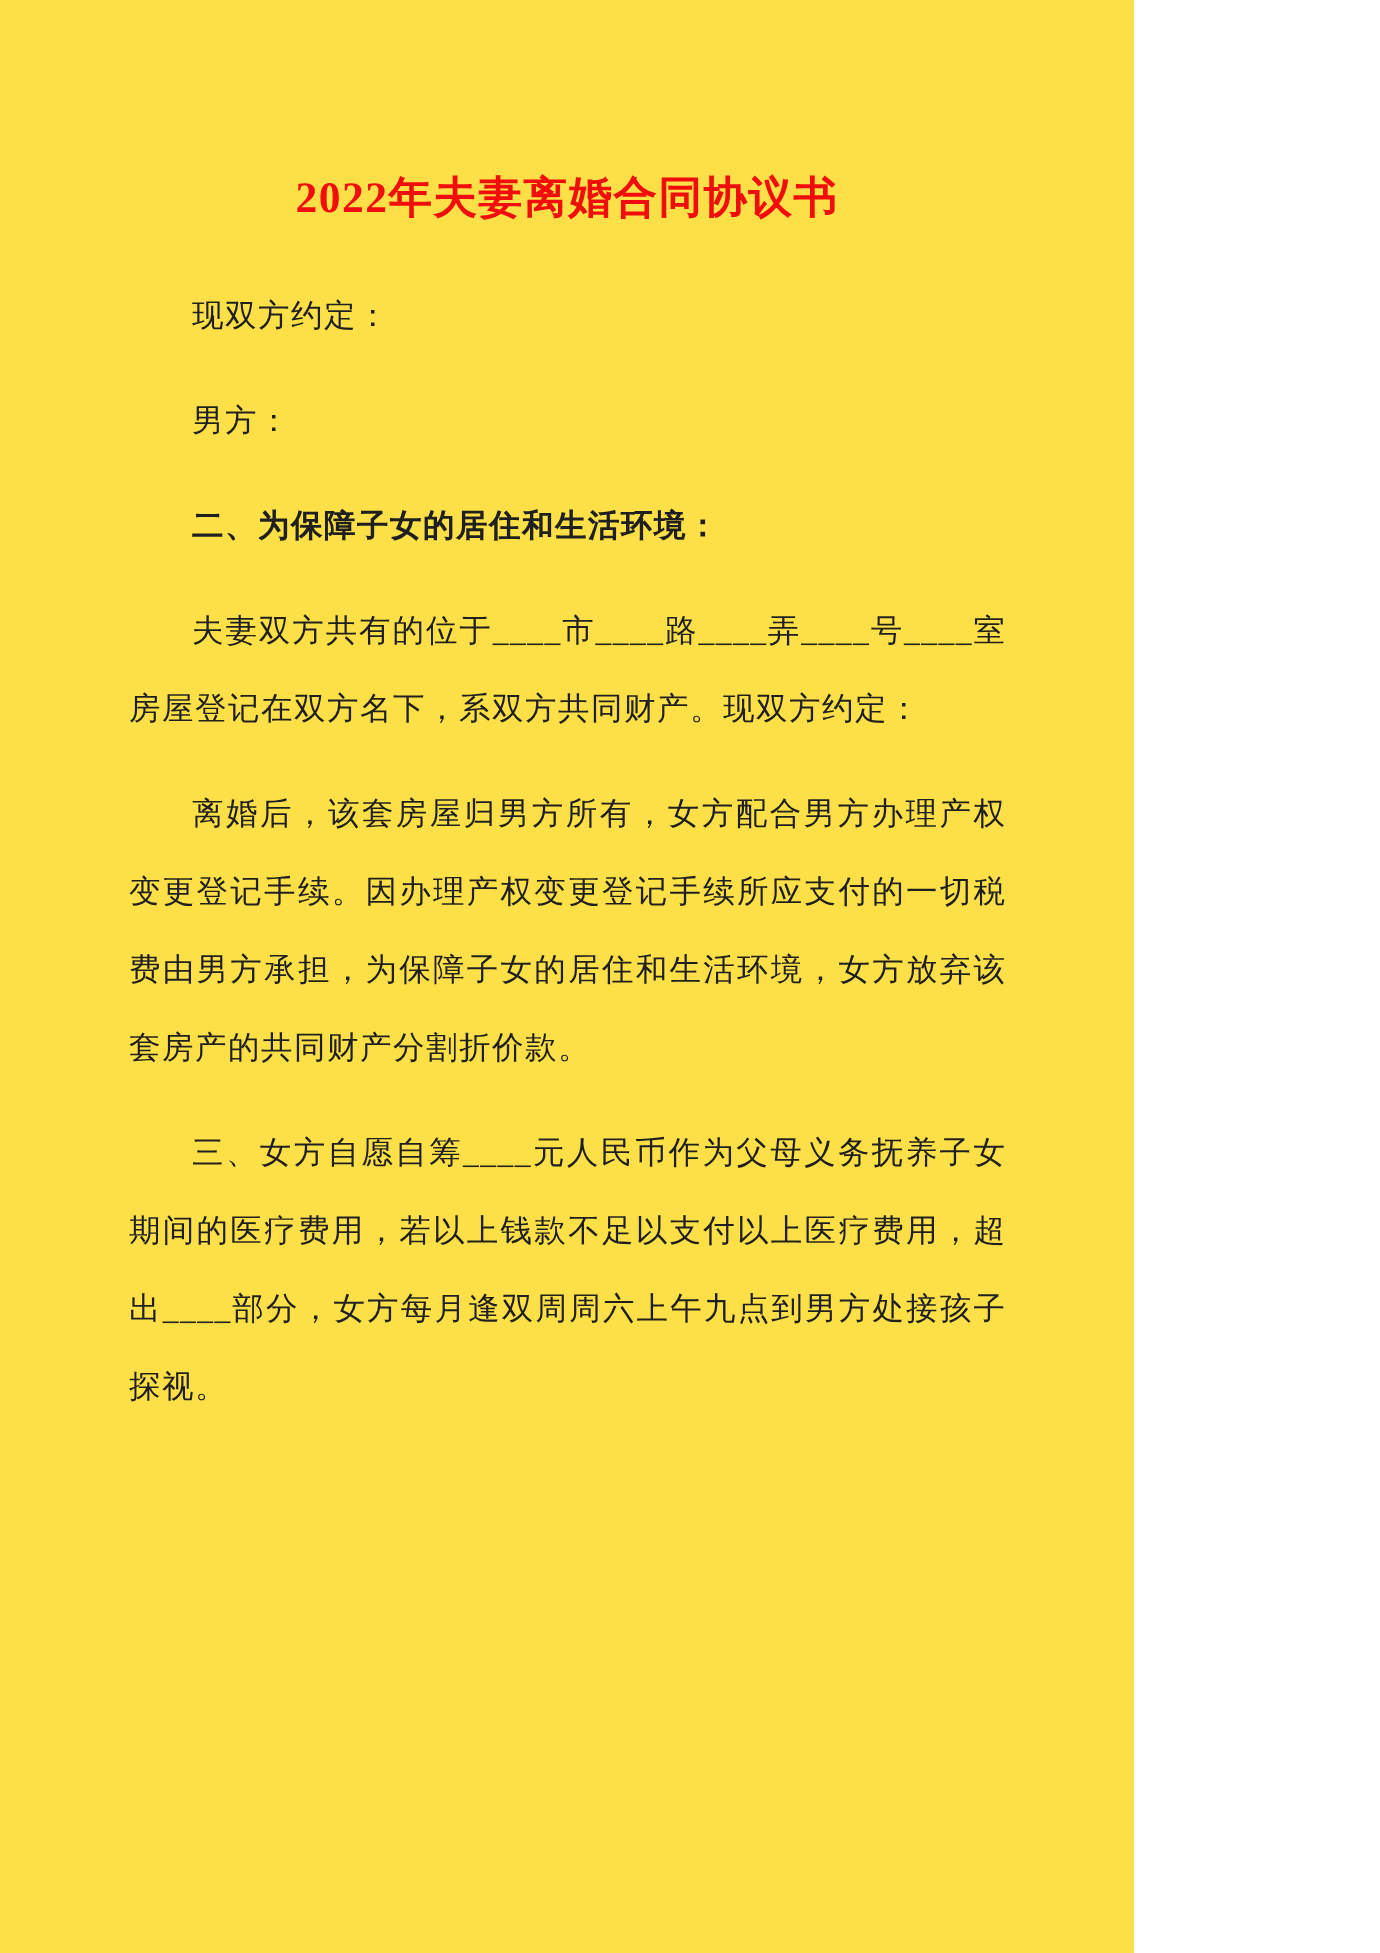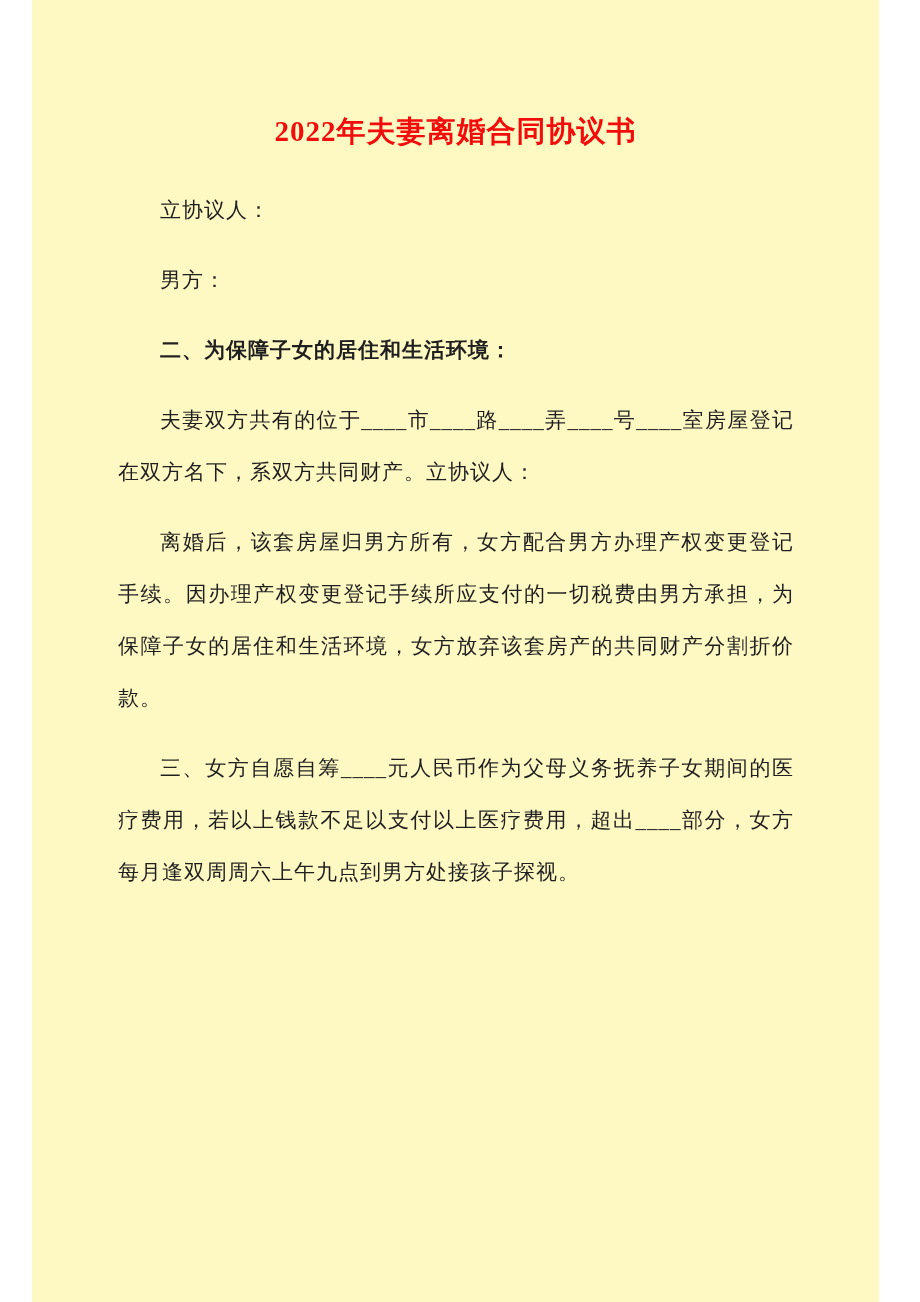--- a/index.html
+++ b/index.html
@@ -7,26 +7,25 @@
     padding: 0;
     background: #ffffff;
   }
   body {
     width: 920px;
     height: 1302px;
     overflow: hidden;
   }
   .page {
     box-sizing: border-box;
-    width: 847px;
+    width: 756px;
     height: 1302px;
-    background: #fef9c3;
+    background: #fde047;
     font-family: "Liberation Serif", "DejaVu Serif", serif;
     color: #1f1f1f;
-    margin-left: 32px;
   }
   .doc-title {
     margin: 0;
     padding-top: 112px;
     text-align: center;
     font-size: 29px;
     font-weight: 700;
     letter-spacing: 1px;
     font-family: "Liberation Serif", "DejaVu Serif", serif;
   }
@@ -44,20 +43,20 @@
   .para.bold {
     font-weight: 700;
   }
 </style>
 </head>
 <body>
 
 <div class="page" style="color: rgb(31, 31, 31);">
   <h1 class="doc-title" style="color: rgb(242, 13, 13);">2022年夫妻离婚合同协议书</h1>
   <div class="doc-body">
-      <p class="para">立协议人：</p>
+      <p class="para">现双方约定：</p>
       <p class="para">男方：</p>
       <p class="para bold">二、为保障子女的居住和生活环境：</p>
-      <p class="para">夫妻双方共有的位于____市____路____弄____号____室房屋登记在双方名下，系双方共同财产。立协议人：</p>
+      <p class="para">夫妻双方共有的位于____市____路____弄____号____室房屋登记在双方名下，系双方共同财产。现双方约定：</p>
       <p class="para">离婚后，该套房屋归男方所有，女方配合男方办理产权变更登记手续。因办理产权变更登记手续所应支付的一切税费由男方承担，为保障子女的居住和生活环境，女方放弃该套房产的共同财产分割折价款。</p>
       <p class="para">三、女方自愿自筹____元人民币作为父母义务抚养子女期间的医疗费用，若以上钱款不足以支付以上医疗费用，超出____部分，女方每月逢双周周六上午九点到男方处接孩子探视。</p>
     </div>
 </div>
 
 </body></html>

